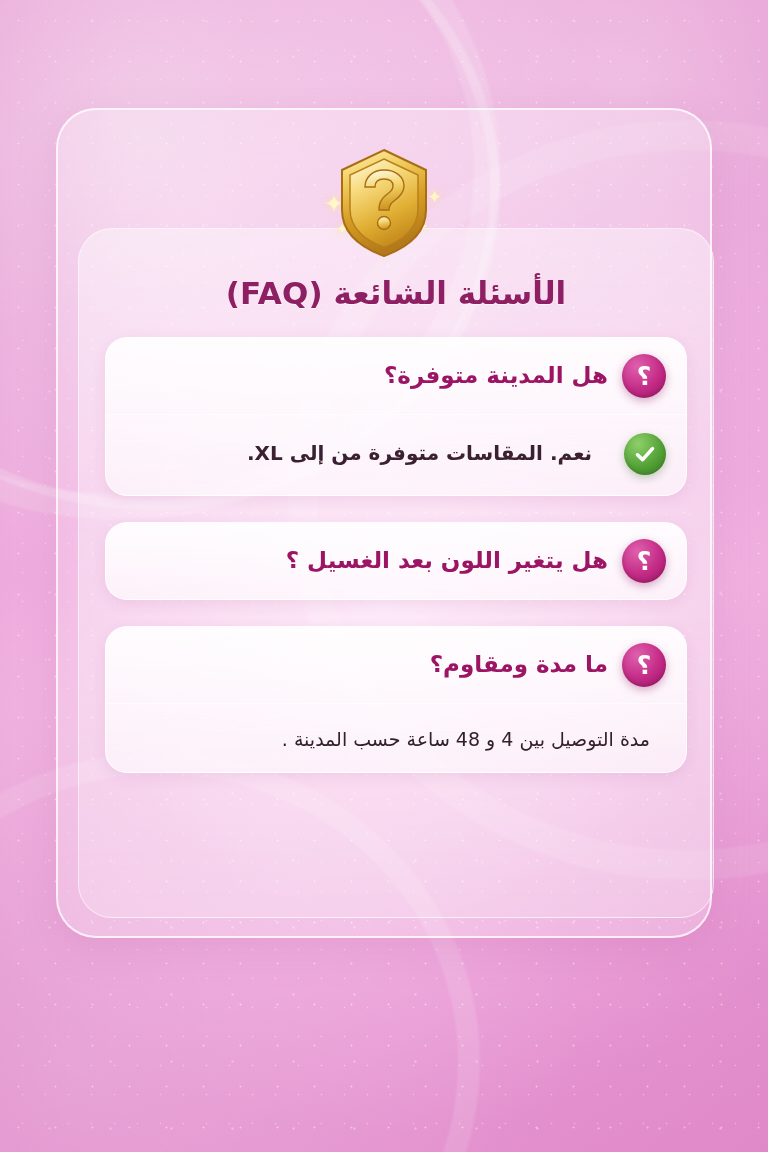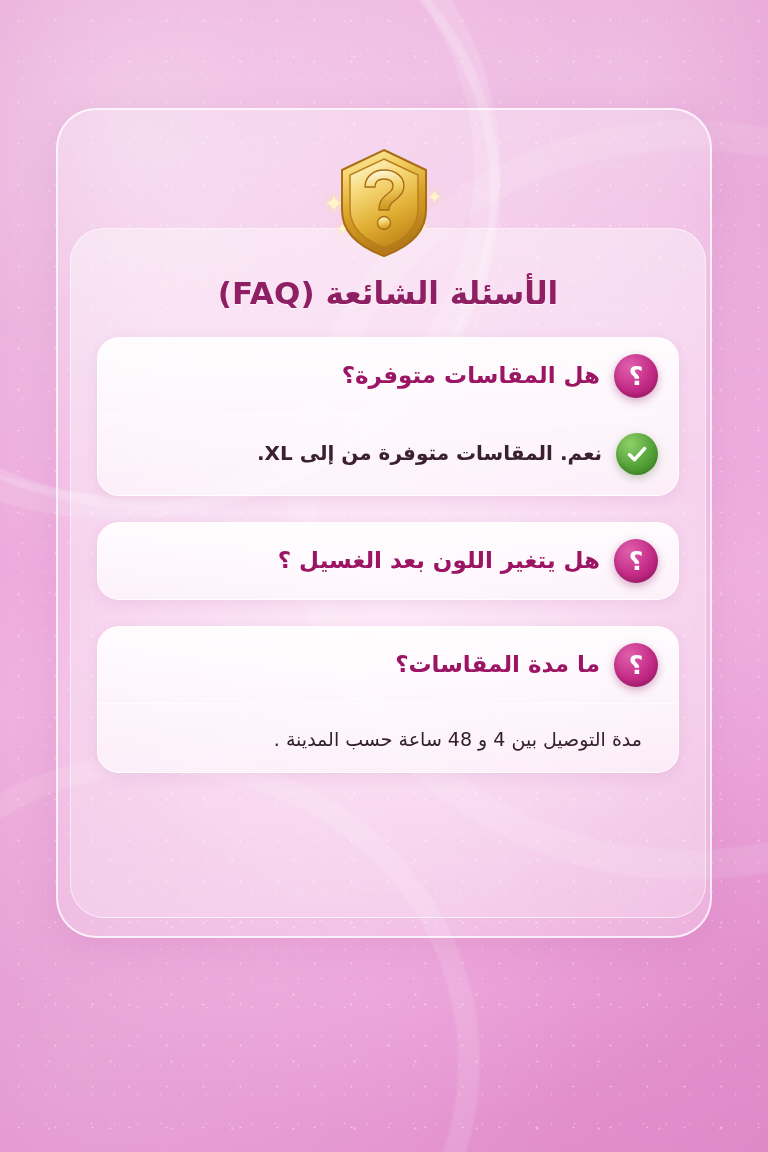--- a/index.html
+++ b/index.html
@@ -101,21 +101,21 @@
     line-height: 1;
   }
   .badge .spark.a { left: 2px;  top: 44px; font-size: 24px; }
   .badge .spark.b { left: 14px; top: 74px; font-size: 15px; }
   .badge .spark.c { right: 4px; top: 40px; font-size: 18px; }
   .badge .spark.d { right: 18px; top: 72px; font-size: 13px; }
 
   
   .panel {
     position: absolute;
-    left: 70px;
+    left: 78px;
     top: 228px;
     width: 636px;
     height: 690px;
     border-radius: 34px;
     background: linear-gradient(180deg, rgba(255,255,255,0.42) 0%, rgba(255,255,255,0.22) 100%);
     border: 1px solid rgba(255,255,255,0.55);
     padding: 46px 26px 26px;
   }
 
   .panel-title {
@@ -165,21 +165,21 @@
   .q-text {
     color: #9c1464;
     font-size: 23px;
     font-weight: 700;
     line-height: 1.3;
   }
 
   .faq-a {
     display: flex;
     align-items: flex-start;
-    gap: 14px;
+    gap: 32px;
     padding: 18px 20px 20px;
     background: linear-gradient(180deg, rgba(255,255,255,0.30) 0%, rgba(255,255,255,0.10) 100%);
     border-top: 1px solid rgba(255,255,255,0.7);
   }
 
   .check {
     flex: 0 0 auto;
     width: 42px;
     height: 42px;
     border-radius: 50%;
@@ -253,21 +253,21 @@
   </div>
 </div>
 
 <div class="panel">
 
   <div class="panel-title">الأسئلة الشائعة (FAQ)</div>
 
   <div class="faq-item">
     <div class="faq-q">
       <span class="q-badge">؟</span>
-      <span class="q-text">هل المقاسات متوفرة؟</span>
+      <span class="q-text">هل المدينة متوفرة؟</span>
     </div>
     <div class="faq-a">
       <span class="check">
         <svg width="24" height="24" viewBox="0 0 24 24" aria-hidden="true">
           <path d="M4.5 12.8 L9.6 17.6 L19.5 6.6" fill="none" stroke="#ffffff" stroke-width="3.6" stroke-linecap="round" stroke-linejoin="round"></path>
         </svg>
       </span>
       <span class="a-text">نعم. المقاسات متوفرة من إلى XL.</span>
     </div>
   </div>
@@ -275,20 +275,20 @@
   <div class="faq-item">
     <div class="faq-q">
       <span class="q-badge">؟</span>
       <span class="q-text">هل يتغير اللون بعد الغسيل ؟</span>
     </div>
   </div>
 
   <div class="faq-item">
     <div class="faq-q">
       <span class="q-badge">؟</span>
-      <span class="q-text">ما مدة المقاسات؟</span>
+      <span class="q-text">ما مدة ومقاوم؟</span>
     </div>
     <div class="faq-a no-icon">
       <span class="a-text small">مدة التوصيل بين 4 و 48 ساعة حسب المدينة .</span>
     </div>
   </div>
 
 </div>
 
 </body></html>

